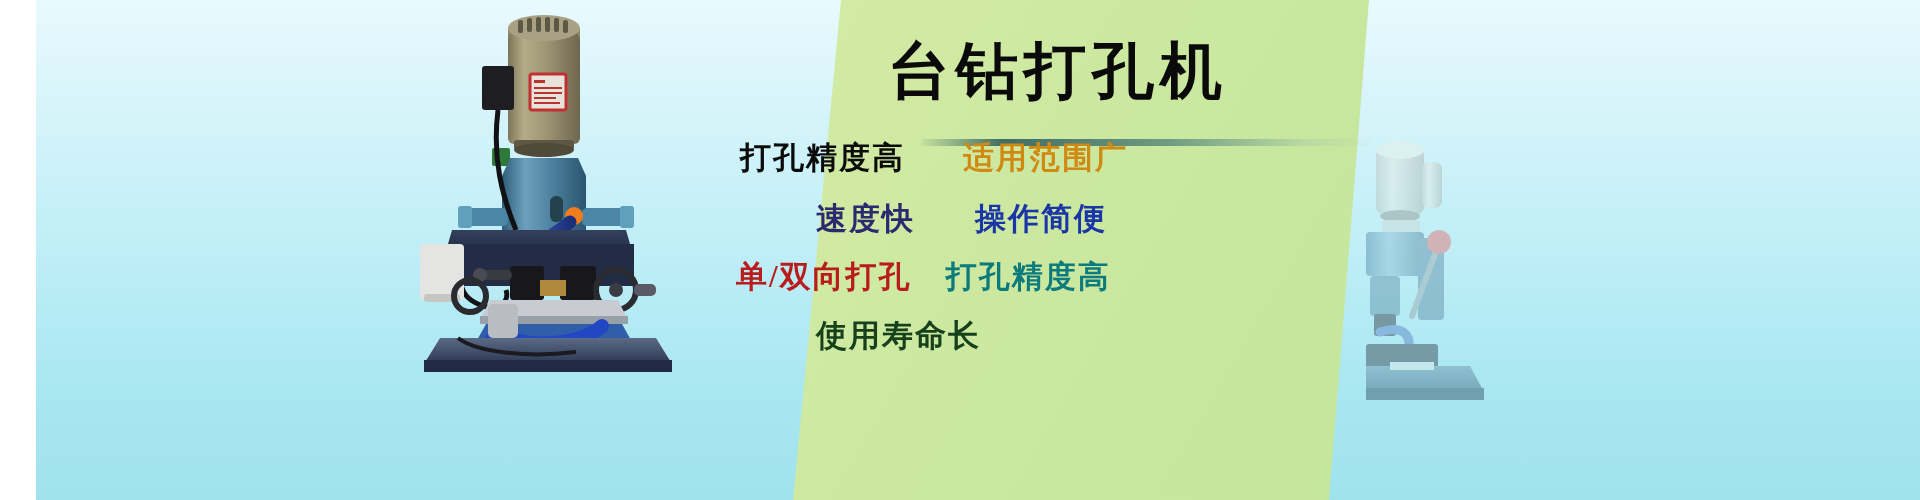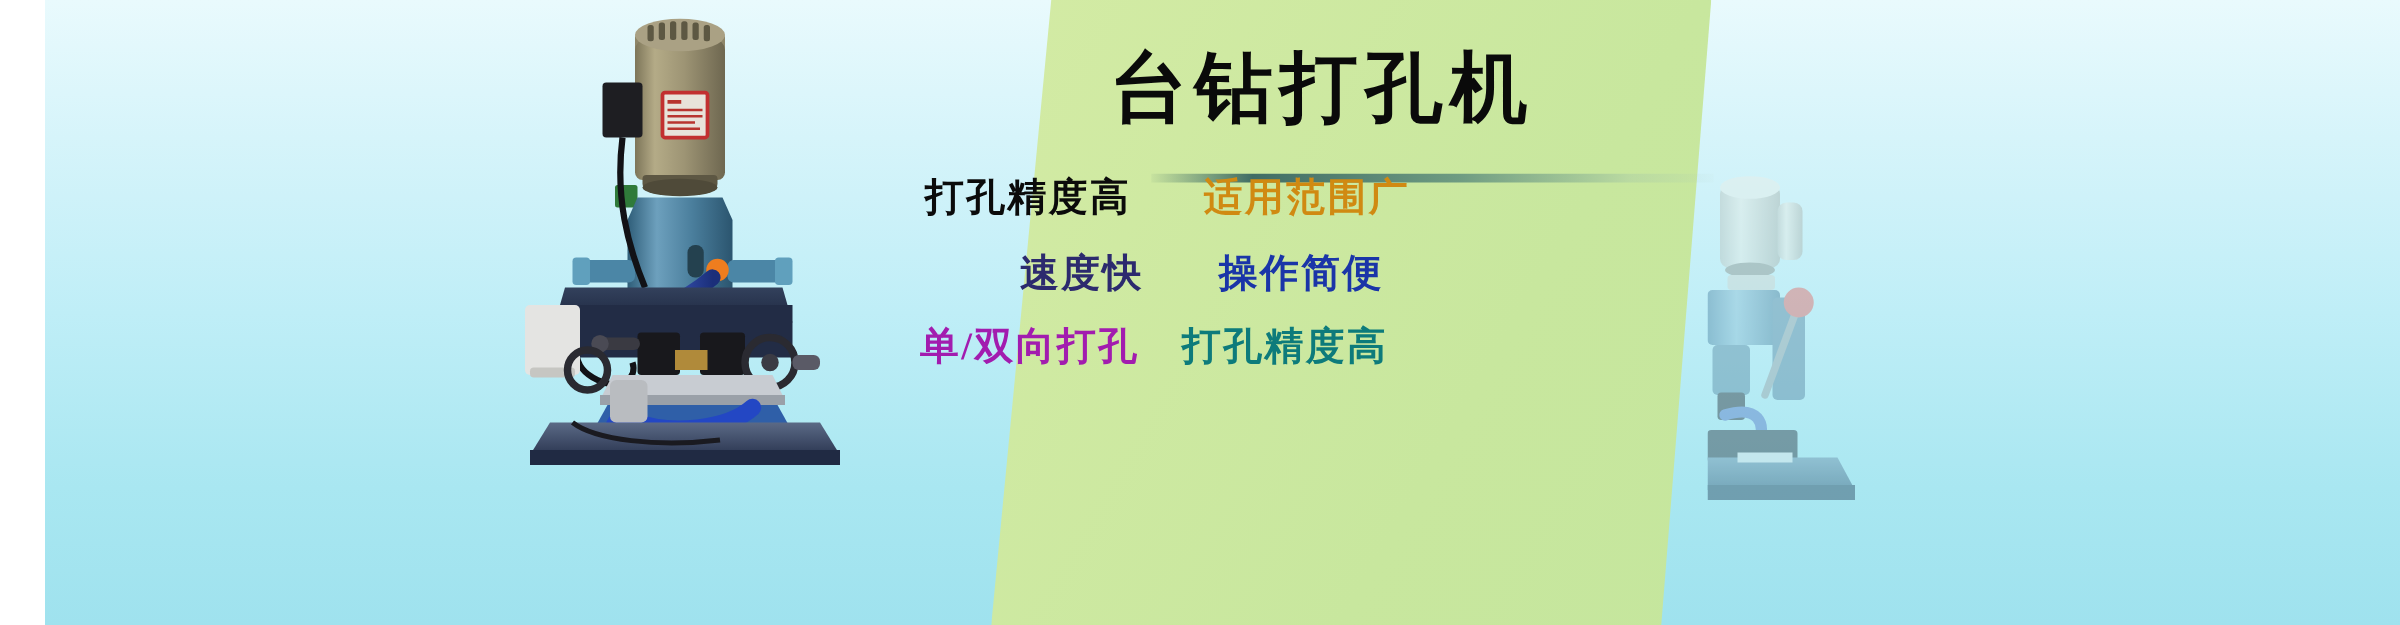--- a/index.html
+++ b/index.html
@@ -293,21 +293,24 @@
       <span class="feat" style="color:#1a35a8">操作简便</span>
     </div>
 
     <div class="feat-row row1">
       <span class="feat" style="color:#0b0b0b">打孔精度高</span>
       <span class="gap"></span>
       <span class="feat" style="color:#d08a12">适用范围广</span>
     </div>
 
     <div class="feat-row row3">
-      <span class="feat" style="color:#a21caf">单/双向打孔</span>
+      <span class="feat" style="color:#b91c1c">单/双向打孔</span>
       <span class="gap"></span>
       <span class="feat" style="color:#0d7b7b">打孔精度高</span>
     </div>
 
+    <div class="feat-row row4">
+      <span class="feat" style="color:#17411a">使用寿命长</span>
+    </div>
 
   </div>
 
 </div>
 
 </body></html>

